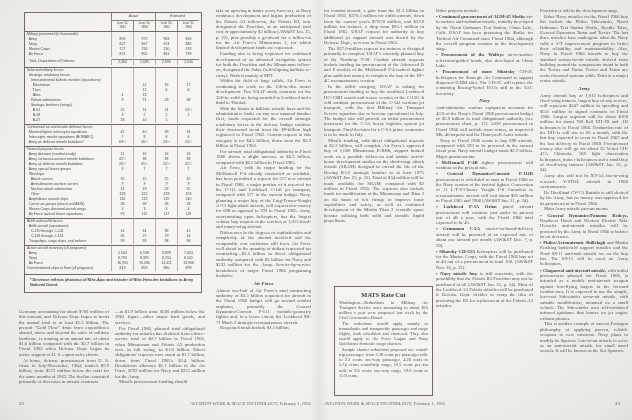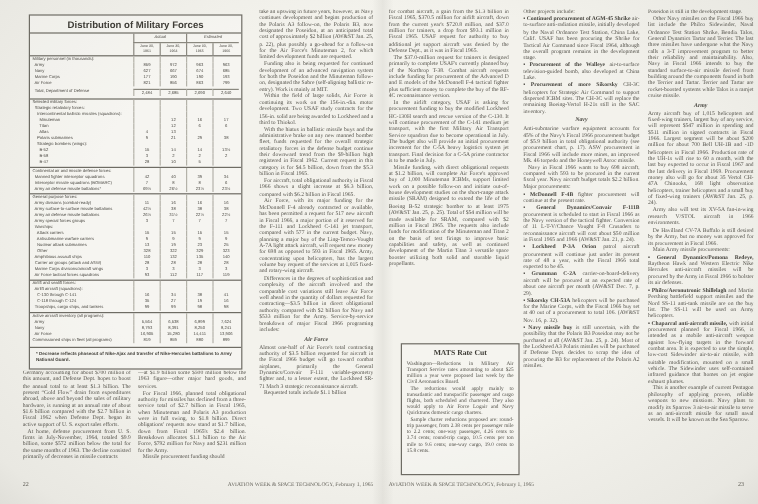--- a/index.html
+++ b/index.html
@@ -52,21 +52,20 @@
 </style>
 </head>
 <body>
 
 <div class="spread">
   <div class="gutter"></div>
 
   <div>
 
     <div class="t-box">
-      <div class="t-title">Distribution of Military Forces</div>
       <div class="t-ghead">
         <div class="gl"></div>
         <div class="g">Actual</div>
         <div class="g">Estimated</div>
       </div>
       <div class="t-dhead">
         <div></div>
         <div class="d">June 30, 1961</div>
         <div class="d">June 30, 1964</div>
         <div class="d">June 30, 1965</div>

